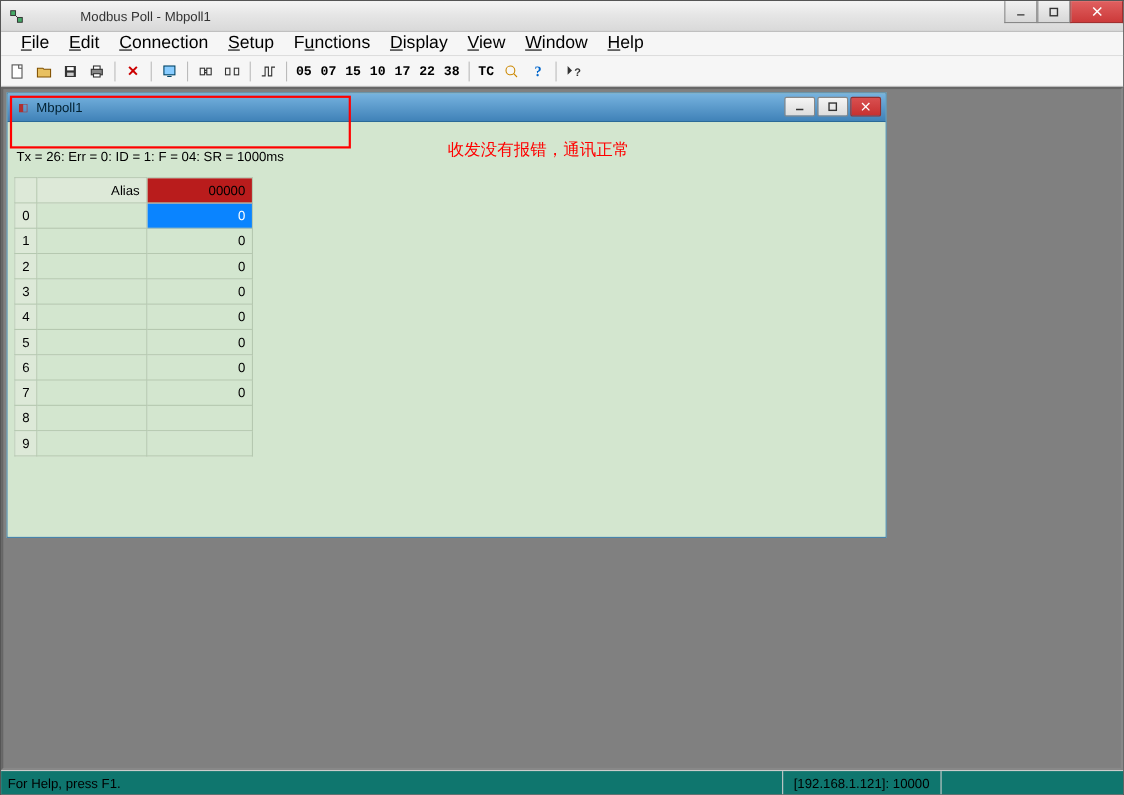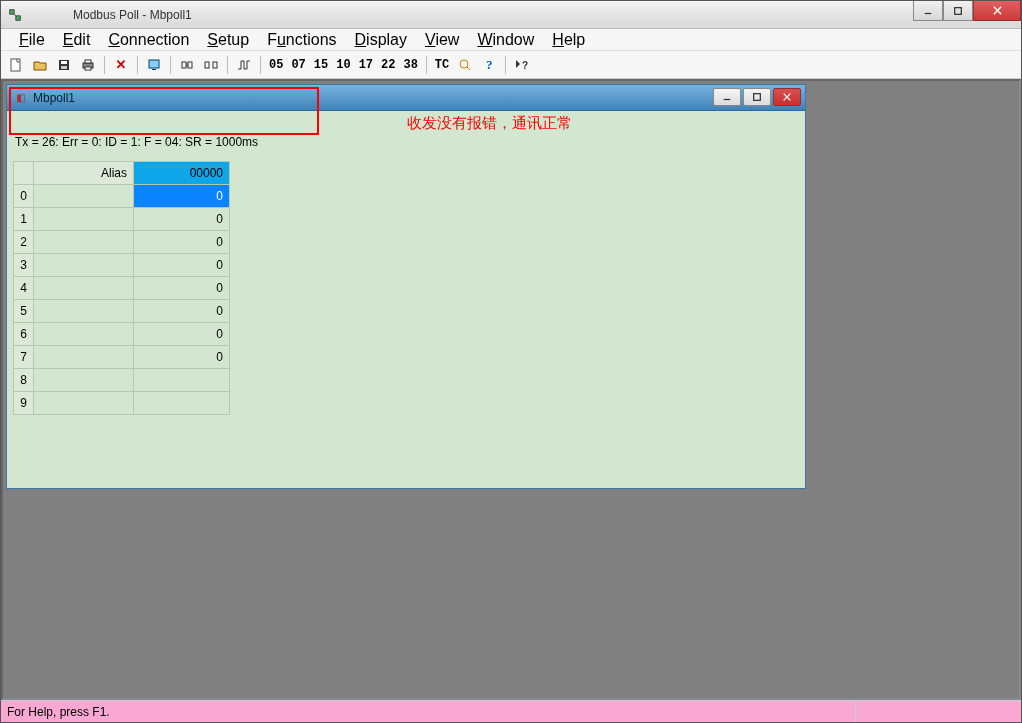--- a/index.html
+++ b/index.html
@@ -119,21 +119,21 @@
   background: #808080;
   border: 2px solid #888;
   border-top-color: #666;
   border-left-color: #666;
   position: relative;
   overflow: hidden;
 }
 
 .statusbar {
   height: 22px;
-  background: #f9a8d4;
+  background: #0f766e;
   border-top: 1px solid #ccc;
   display: flex;
   align-items: center;
   font-size: 12px;
   padding: 0 6px;
 }
 .statusbar .spacer { flex: 1; }
 .status-cell {
   padding: 0 10px;
   border-left: 1px solid #ccc;
@@ -229,21 +229,21 @@
 .data-table th {
   background: #dde9d8;
   text-align: right;
 }
 .data-table .rowhdr {
   width: 20px;
   text-align: center;
   background: #dde9d8;
 }
 .data-table .alias-col { width: 100px; background:#dde9d8; }
-.data-table .val-col { width: 96px; text-align: right; background:#0ea5e9;margin-top:42px;}
+.data-table .val-col { width: 96px; text-align: right; background:#b91c1c;margin-top:42px;}
 .data-table td.alias { background: #d3e6cf; }
 .data-table td.val { text-align: right; background:#d3e6cf; }
 .data-table tr.selected td.val {
   background: #0a84ff;
   color: #fff;
 }
 .data-table .corner { background:#dde9d8; width:20px;}
 
 
 .red-overlay {
@@ -406,21 +406,21 @@
           <div class="child-btn close">
               <svg viewBox="0 0 12 12" width="10" height="10">
                 <line x1="2" y1="2" x2="10" y2="10" stroke="#fff" stroke-width="1.5"></line>
                 <line x1="10" y1="2" x2="2" y2="10" stroke="#fff" stroke-width="1.5"></line>
               </svg>
             </div>
         </div>
       </div>
       <div class="child-body">
         <div class="status-line">Tx = 26: Err = 0: ID = 1: F = 04: SR = 1000ms</div>
-        <div class="annotation" style="left:400px; top:3px;">收发没有报错，通讯正常</div>
+        <div class="annotation" style="left:400px; top:16px;">收发没有报错，通讯正常</div>
 
         <table class="data-table">
           <thead>
             <tr>
               <th class="corner"></th>
               <th class="alias-col">Alias</th>
               <th class="val-col">00000</th>
             </tr>
           </thead>
           <tbody id="table-body">
@@ -477,16 +477,17 @@
             </tbody>
         </table>
       </div>
     </div>
 
   </div>
 
   <div class="statusbar">
     <span>For Help, press F1.</span>
     <span class="spacer"></span>
+    <span class="status-cell">[192.168.1.121]: 10000</span>
     <span class="status-cell" style="width:160px"></span>
   </div>
 
 </div>
 
 </body></html>

